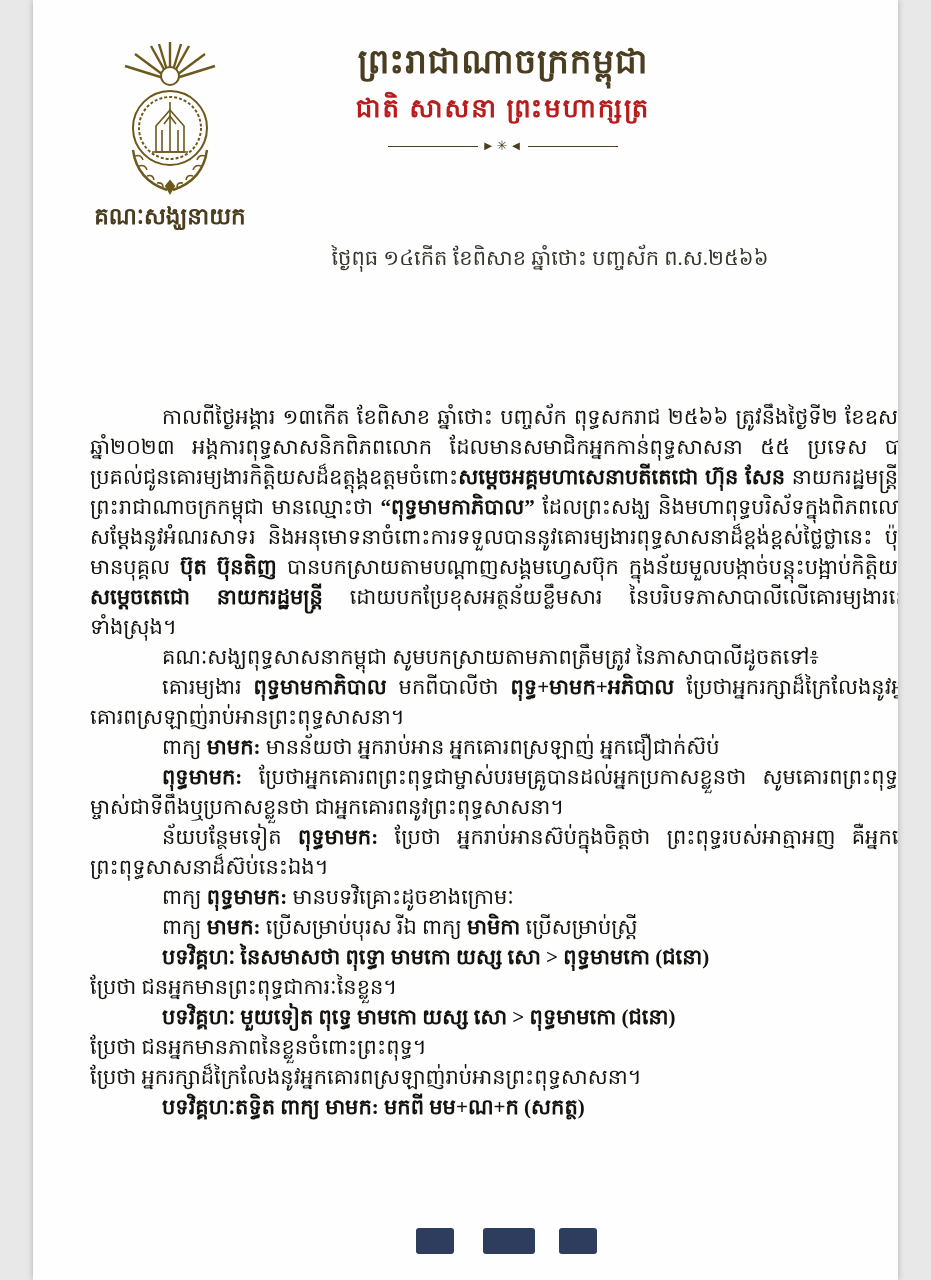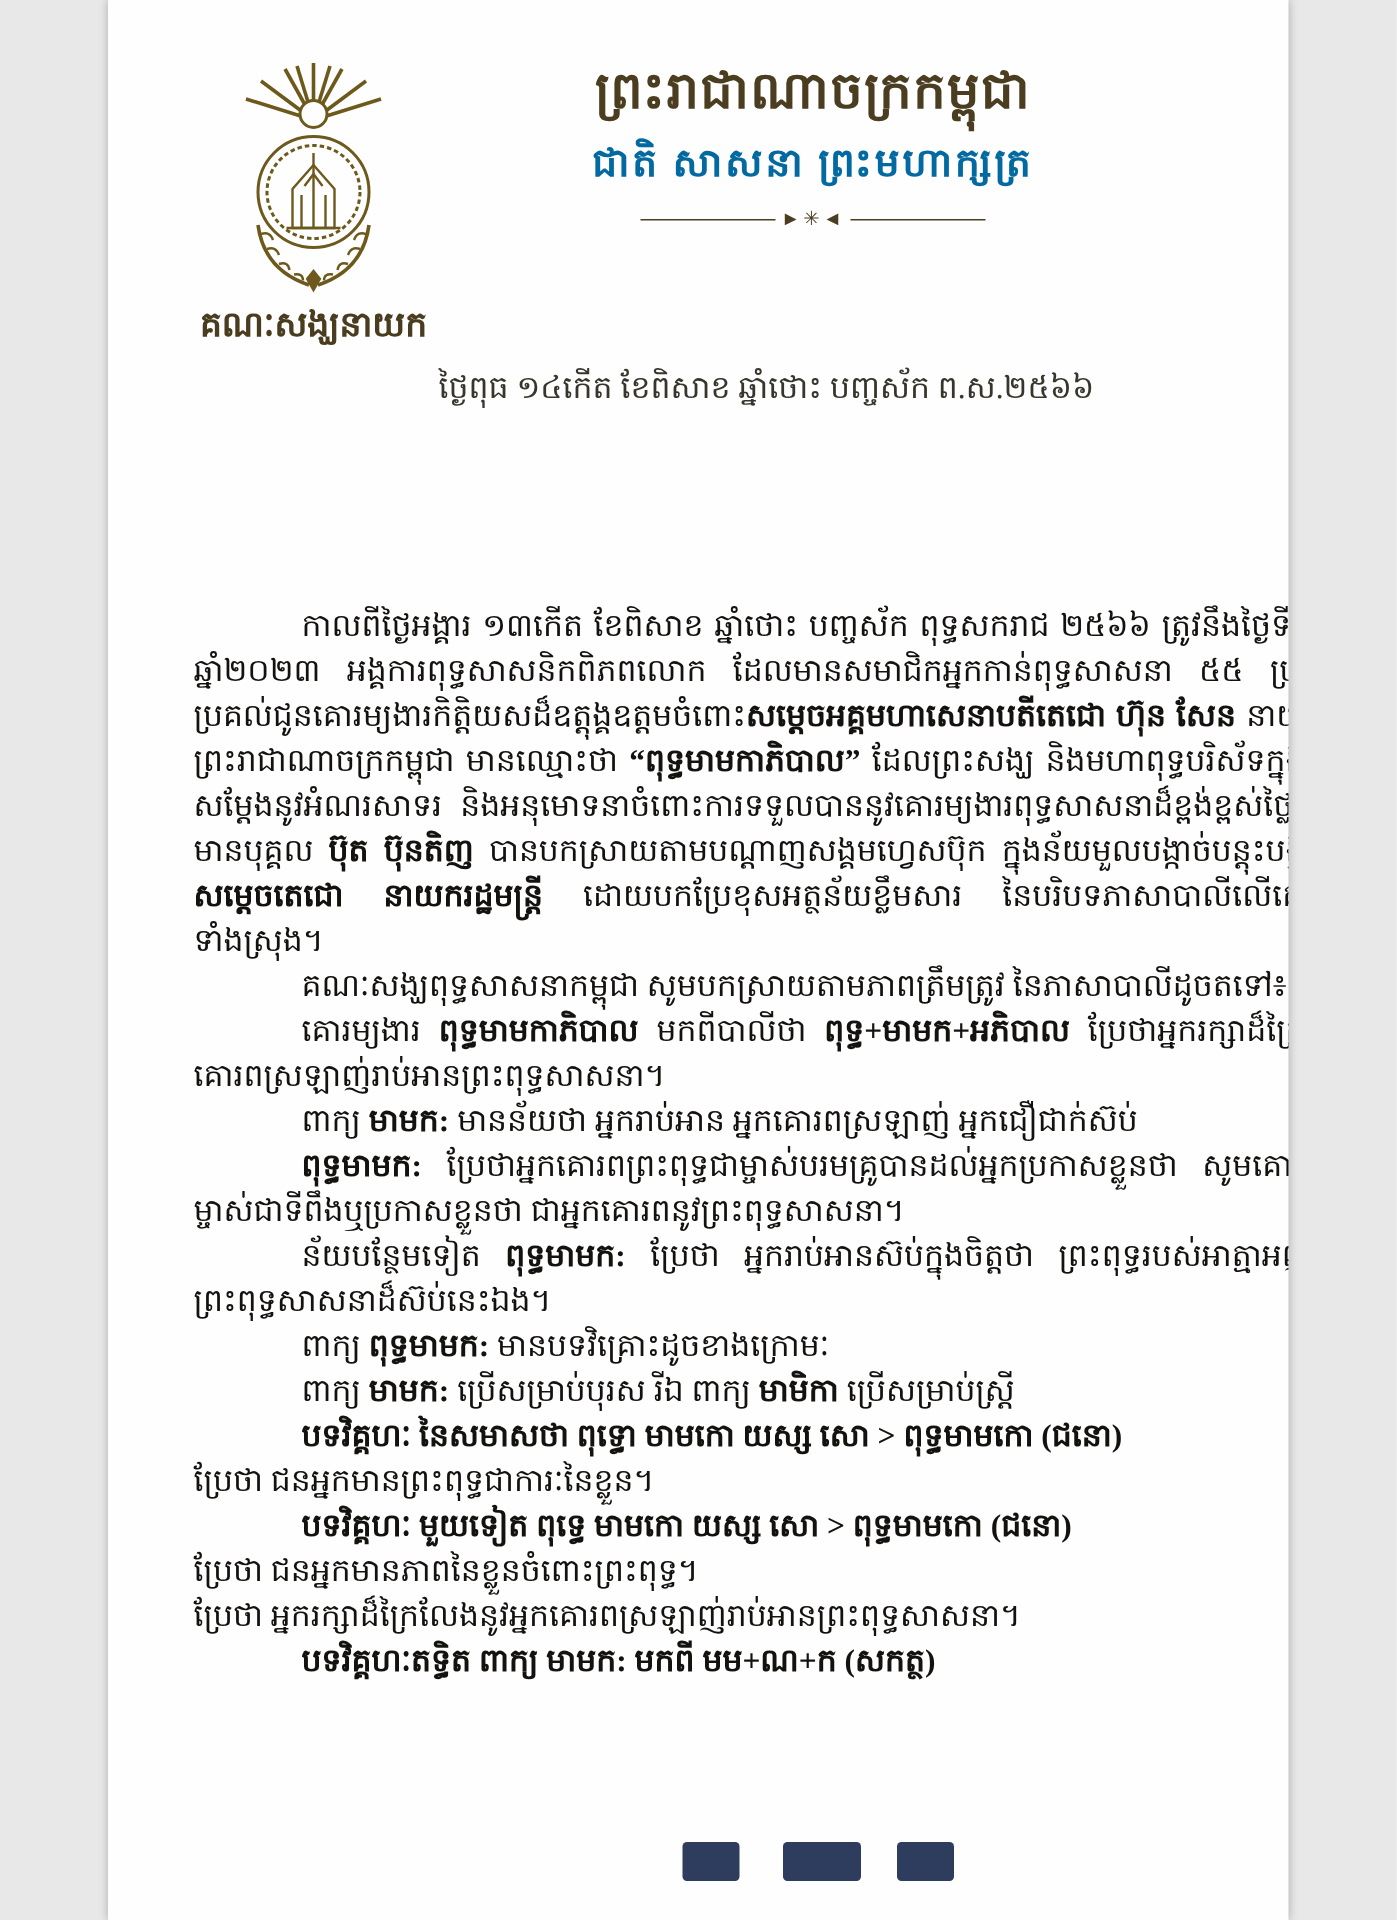--- a/index.html
+++ b/index.html
@@ -1,35 +1,35 @@
 <!DOCTYPE html>
 <html><head>
 <meta charset="utf-8">
 <style>
   html,body{margin:0;padding:0;background:#e8e8e8;}
   .page{
     position:relative;
-    width:787px;height:1280px;
+    width:865px;height:1280px;
     margin:0 auto;
     background:#fefefe;
     font-family:"Liberation Serif","DejaVu Sans",serif;
     color:#1e1c18;
     overflow:hidden;
     box-shadow:0 0 6px rgba(0,0,0,.25);
   }
   
   .kingdom{
     position:absolute;top:42px;left:240px;width:460px;
     text-align:center;font-weight:bold;font-size:34px;line-height:40px;
     color:#4a3d20;letter-spacing:1px;
   }
   .motto{
     position:absolute;top:92px;left:240px;width:460px;
     text-align:center;font-weight:bold;font-size:26px;line-height:34px;
-    color:#0369a1;letter-spacing:2px;
+    color:#b91c1c;letter-spacing:2px;
   }
   .divider{
     position:absolute;top:138px;left:355px;width:230px;height:16px;
     display:flex;align-items:center;justify-content:center;color:#4a3d20;
   }
   .divider .rule{flex:1;height:0;border-top:1.5px solid #4a3d20;}
   .divider .orn{padding:0 4px;font-size:13px;letter-spacing:2px;color:#4a3d20;}
   
   .seal-wrap{position:absolute;top:40px;left:34px;width:206px;text-align:center;}
   .seal-svg{display:block;margin:0 auto;}

